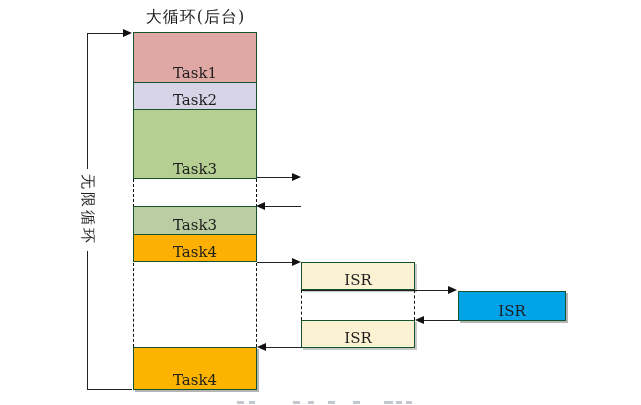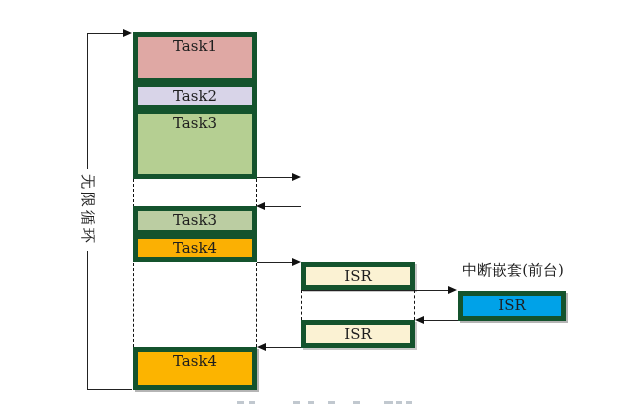--- a/index.html
+++ b/index.html
@@ -14,21 +14,21 @@
   
   .diagram-title{left:118px;top:9px;width:155px;text-align:center;font-size:16px;letter-spacing:1px;}
   .nested-title{left:444px;top:263px;width:138px;text-align:center;font-size:15px;}
   .loop-label{
     left:87px;top:210px;font-size:15px;letter-spacing:3px;
     transform:translate(-50%,-50%) rotate(90deg);
     background:#fff;padding:0 5px;
   }
 
   
-  .box{border:5px solid #14532d;display:flex;align-items:flex-start;justify-content:center;font-size:15px;}
+  .box{border:1px solid #14532d;display:flex;align-items:flex-end;justify-content:center;font-size:15px;}
   .col-box{left:133px;width:124px;}
   .task1{top:32px;height:51px;background:#dfa8a4;}
   .task2{top:82px;height:28px;background:#d8d4e8;}
   .task3{top:109px;height:70px;background:#b5cf92;}
   .task3b{top:206px;height:29px;background:#bbcda2;}
   .task4a{top:234px;height:28px;background:#fbb003;}
   .task4b{top:347px;height:43px;background:#fcb400;box-shadow:2px 2px 0 #b5b5b5;}
   .interrupt-box{left:301px;top:177px;width:112px;height:30px;background:#9a8fc3;box-shadow:2px 2px 0 #b5b5b5;}
   .isr1{left:301px;top:262px;width:114px;height:28px;background:#fbf2d3;box-shadow:2px 2px 0 #c9c9c9;}
   .isr2{left:301px;top:320px;width:114px;height:28px;background:#fbf2d3;box-shadow:2px 2px 0 #c9c9c9;}
@@ -45,21 +45,21 @@
   .ah-l{border-top:4px solid transparent;border-bottom:4px solid transparent;border-right:9px solid #111;}
 
   
   .cap-mark{top:401px;height:3px;background:#8e9aa8;opacity:.55;}
 </style>
 </head>
 <body>
 
 <div class="canvas">
 
-  <div class="abs txt nested-title">中断嵌套(前台)</div>
+  <div class="abs txt diagram-title">大循环(后台)</div>
 
   <div class="abs vline" style="left:87px;top:33px;height:356px;"></div>
   <div class="abs hline" style="left:87px;top:33px;width:37px;"></div>
   <div class="abs ah ah-r" style="left:123px;top:29px;"></div>
   <div class="abs hline" style="left:87px;top:389px;width:45px;"></div>
   <div class="abs txt loop-label">无限循环</div>
 
   <div class="abs box col-box task1">
       <span>Task1</span>
     </div>

